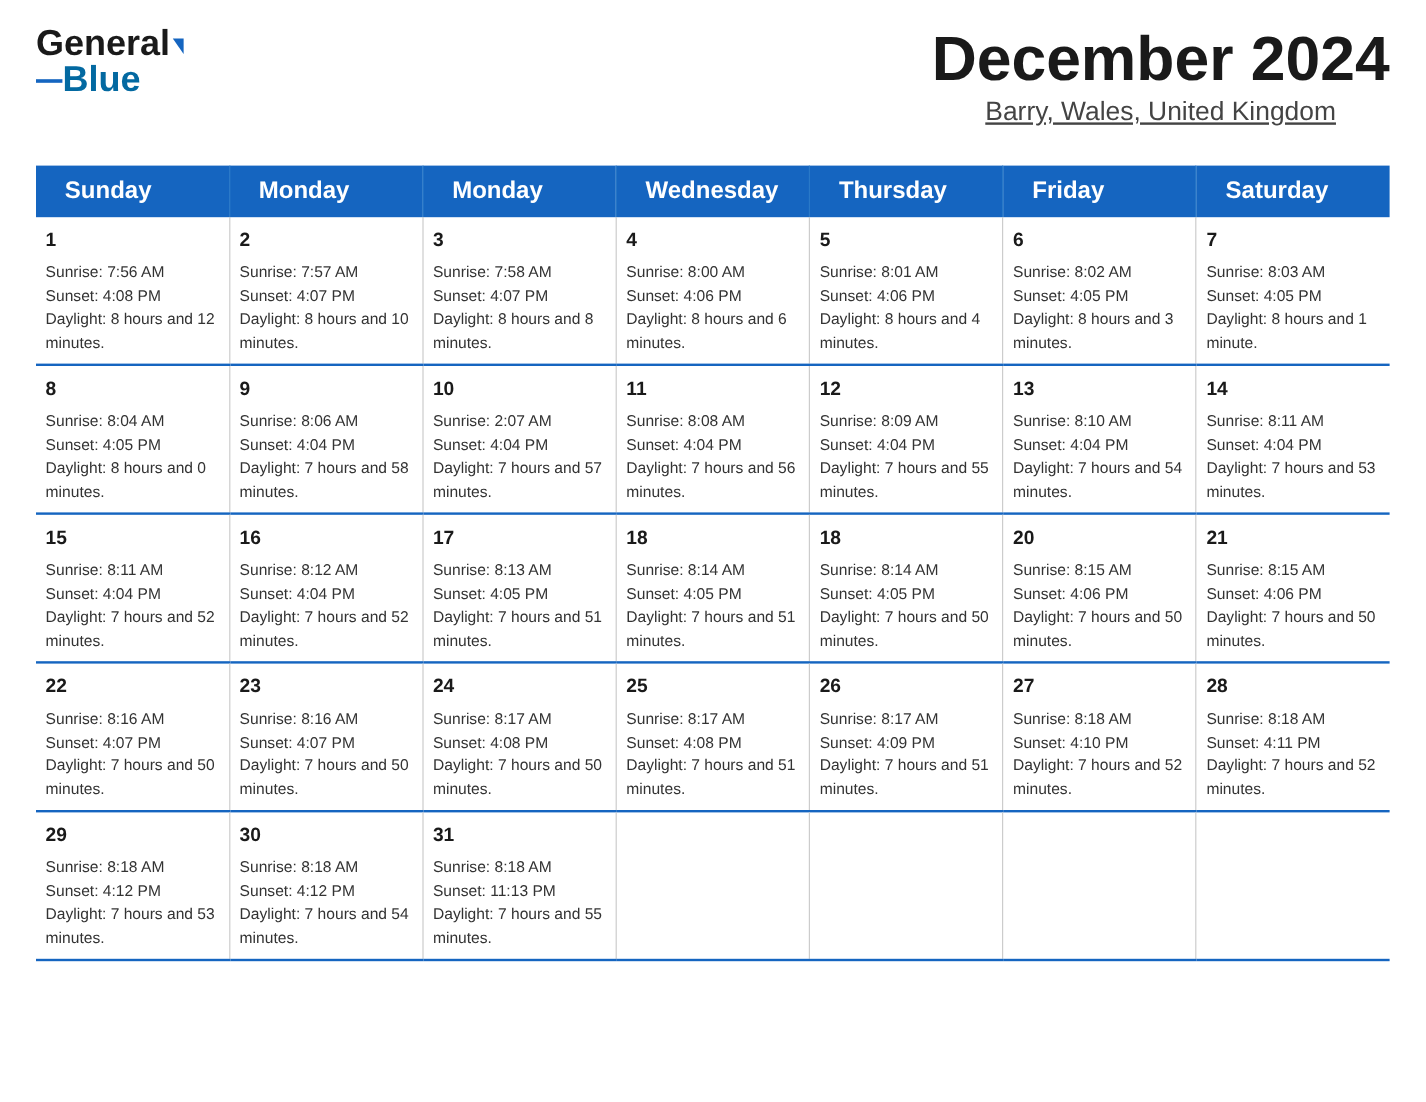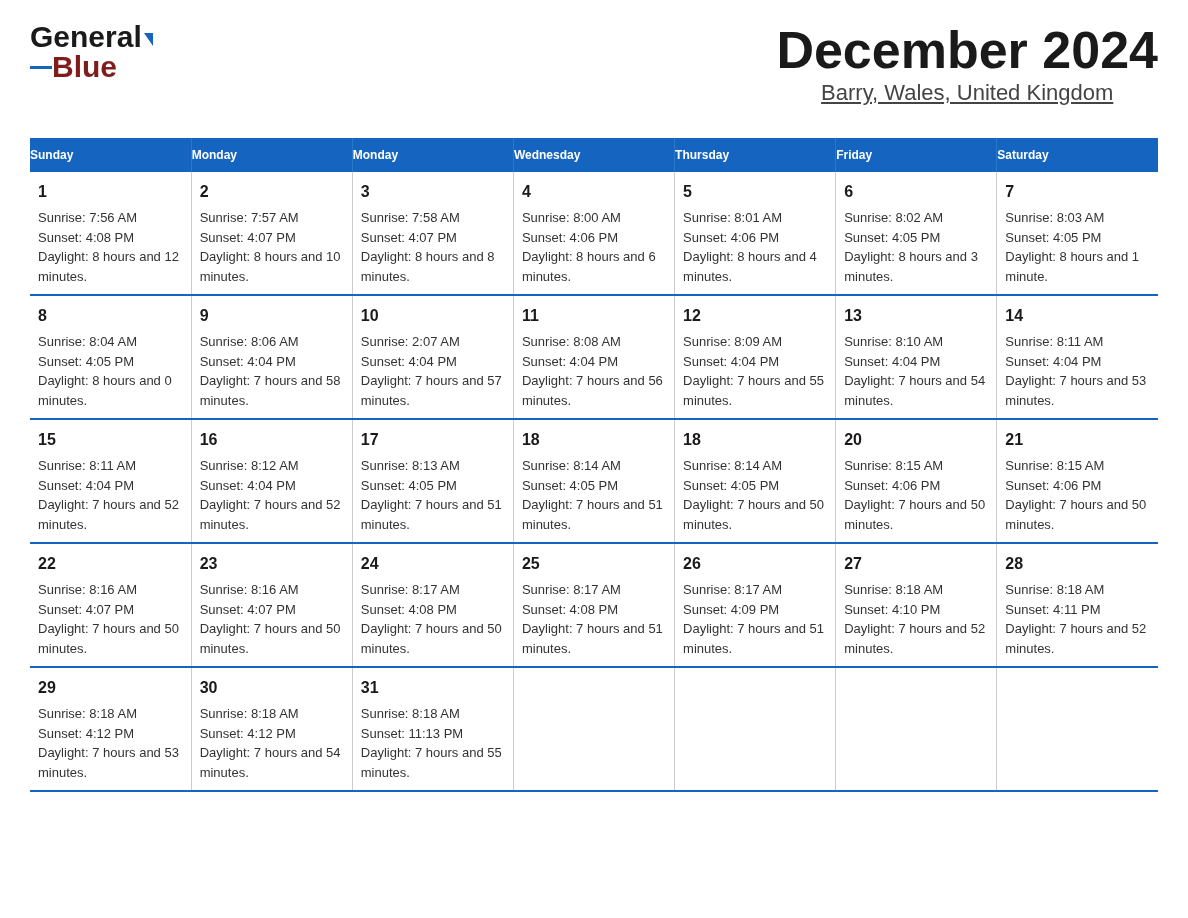--- a/index.html
+++ b/index.html
@@ -35,23 +35,23 @@
       text-decoration: underline;
     }
     table {
       width: 100%;
       border-collapse: collapse;
       table-layout: fixed;
     }
     th {
       background-color: #1565c0;
       color: #ffffff;
-      padding: 10px 0;
+      padding: 10px 24px;
       text-align: left;
-      font-size: 12px;
+      font-size: 20px;
       font-weight: bold;
       border-right: 1px solid #2979c8;
     }
     th:last-child { border-right: none; }
     td {
       vertical-align: top;
       padding: 8px 8px;
       border-right: 1px solid #cccccc;
       border-bottom: 2px solid #1565c0;
       font-size: 13px;
@@ -93,21 +93,21 @@
 
 <div class="header">
   <div class="logo">
     <div class="logo-svg">
       <span class="logo-word">
         <span style="color:#1a1a1a;">General</span><span style="display:inline-block;width:0;height:0;border-left:9px solid transparent;border-right:0px solid transparent;border-bottom:0px solid transparent;border-top:13px solid #1565c0;margin-left:2px;vertical-align:middle;"></span>
       </span>
     </div>
     <div style="display:flex;align-items:center;margin-top:-4px;">
       <span style="width:22px;height:3px;background:#1565c0;display:inline-block;"></span>
-      <span class="logo-word" style="color:#7f1d1d;margin-left:0;">Blue</span>
+      <span class="logo-word" style="color:#0369a1;margin-left:0;">Blue</span>
     </div>
   </div>
   <div class="title-section">
     <div class="month-title">December 2024</div>
     <div class="location">Barry, Wales, United Kingdom</div>
   </div>
 </div>
 
 <table>
   <thead>

